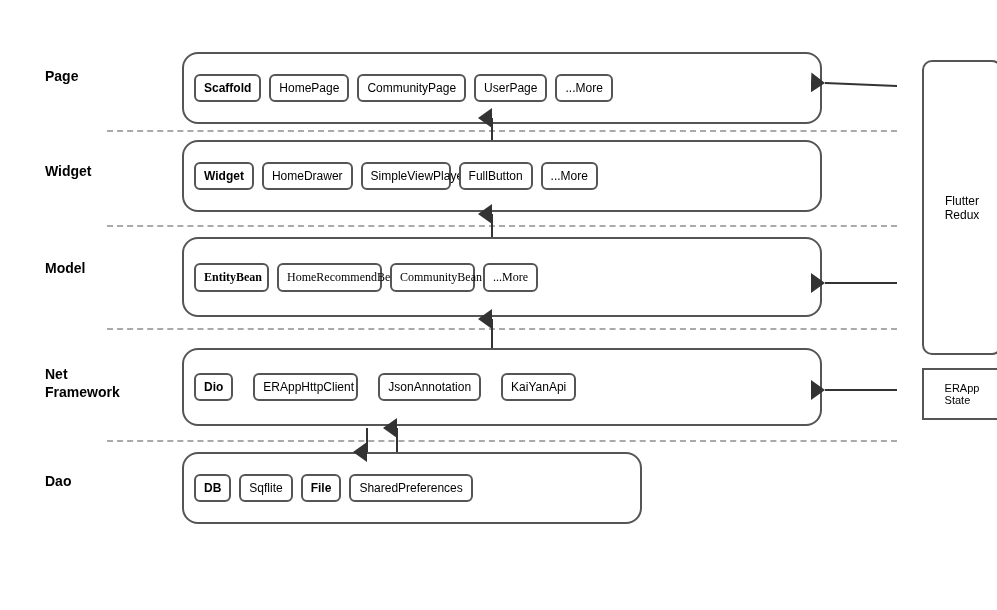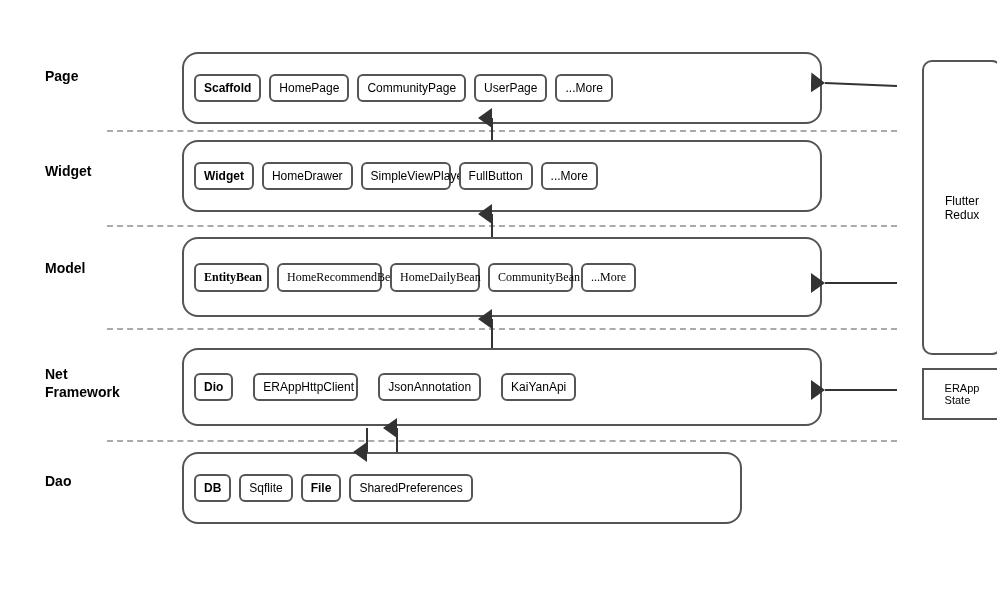--- a/index.html
+++ b/index.html
@@ -125,33 +125,32 @@
     <div class="box bold-label">Widget</div>
     <div class="box">HomeDrawer</div>
     <div class="box" style="max-width:90px;">SimpleViewPlayer</div>
     <div class="box">FullButton</div>
     <div class="box">...More</div>
   </div>
 
   <div class="layer-group" style="left: 155px; top: 237px; width: 640px; height: 80px; font-family: Liberation Serif, serif;">
     <div class="box bold-label" style="max-width:75px;">EntityBean</div>
     <div class="box" style="max-width:105px;">HomeRecommendBean</div>
-    <div class="box" style="max-width:90px;">HomeDailyBean</div>
     <div class="box" style="max-width:85px;">CommunityBean</div>
     <div class="box">...More</div>
   </div>
 
   <div class="layer-group" style="left: 155px; top: 348px; width: 640px; height: 78px; gap: 20px;">
     <div class="box bold-label">Dio</div>
     <div class="box" style="max-width:105px;">ERAppHttpClient</div>
     <div class="box">JsonAnnotation</div>
     <div class="box">KaiYanApi</div>
   </div>
 
-  <div class="layer-group" style="left: 155px; top: 452px; width: 560px; height: 72px;">
+  <div class="layer-group" style="left: 155px; top: 452px; width: 460px; height: 72px;">
     <div class="box bold-label">DB</div>
     <div class="box">Sqflite</div>
     <div class="box bold-label">File</div>
     <div class="box">SharedPreferences</div>
   </div>
 
   <div class="flutter-redux-box" style="top: 60px; right: 22px; width: 80px; height: 295px; display:flex; align-items:center; justify-content:center; writing-mode: horizontal-tb;">
     <span>Flutter<br>Redux</span>
   </div>
 

